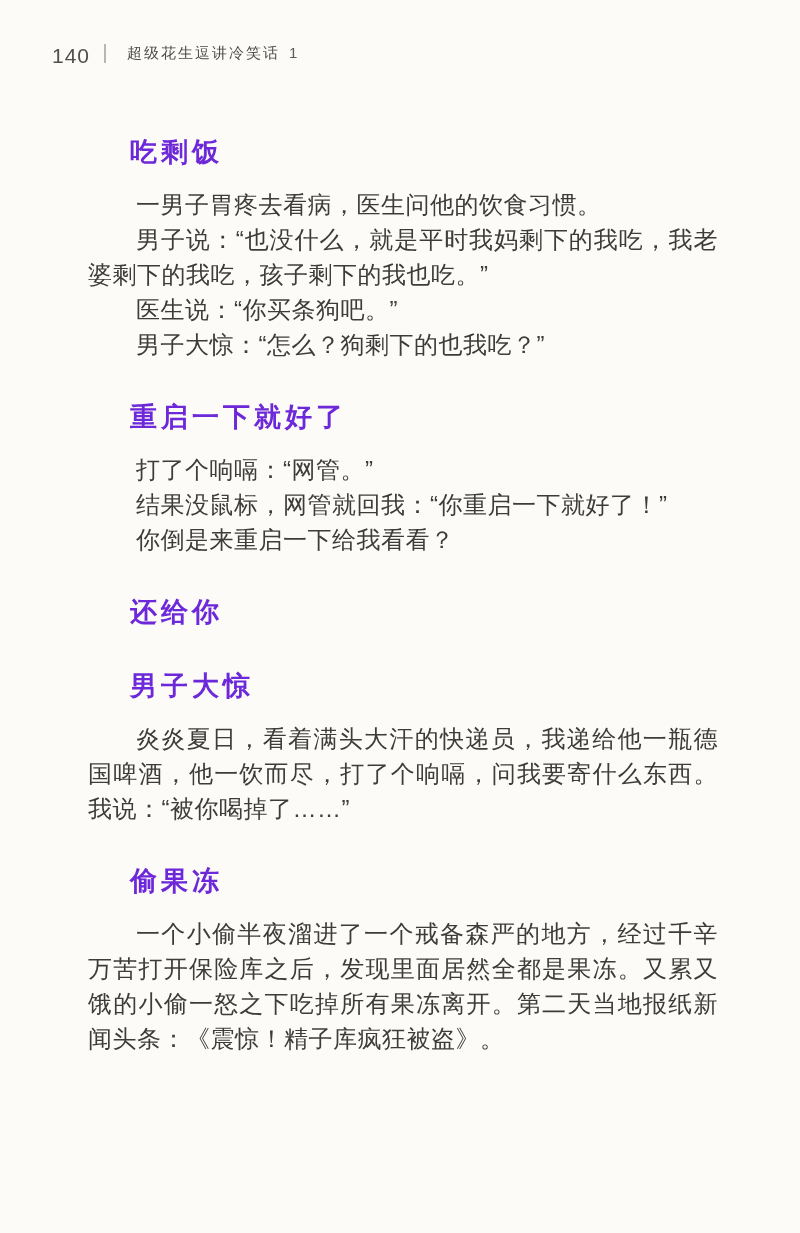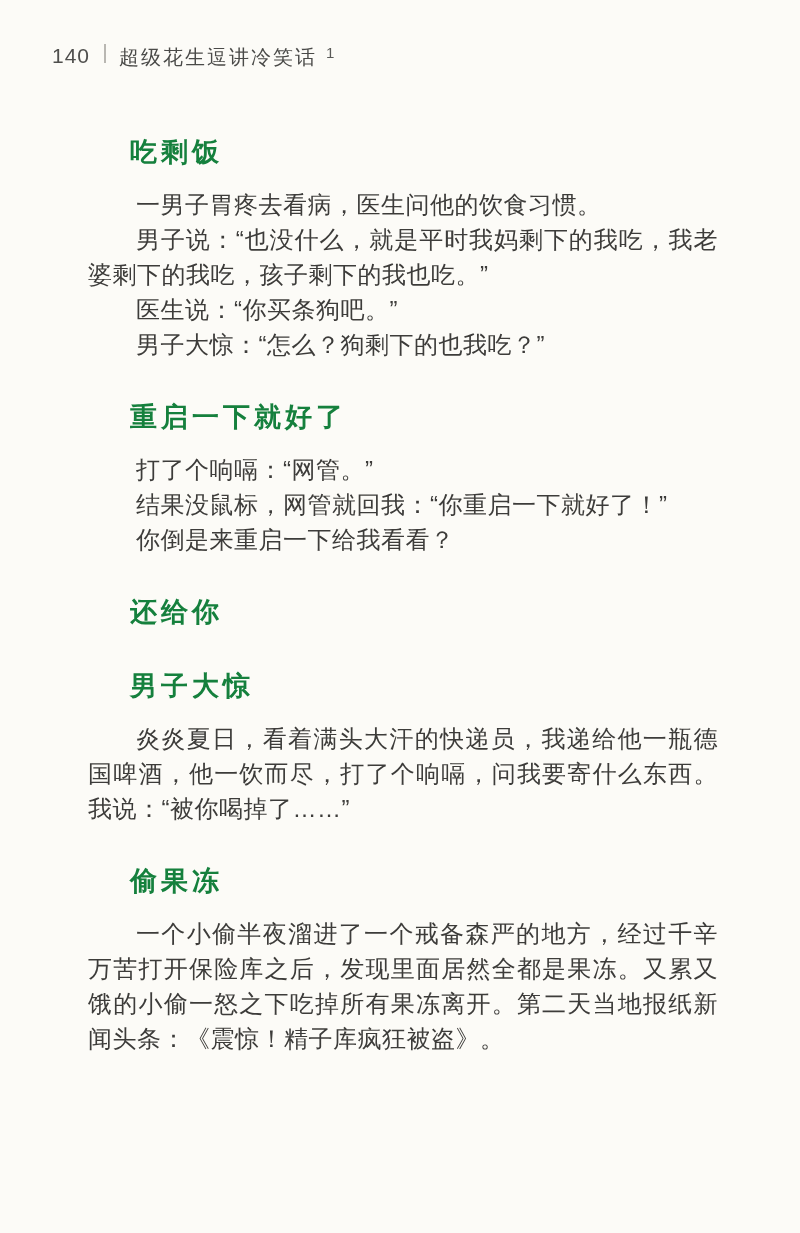--- a/index.html
+++ b/index.html
@@ -34,23 +34,24 @@
     color: #4f4f4d;
   }
   .head-divider {
     display: inline-block;
     width: 2px;
     height: 19px;
     background: #b9b7b2;
     margin: 0 13px 0 14px;
   }
   .book-title {
-    font-size: 20px;
+    font-size: 15px;
     letter-spacing: 2px;
     color: #4a4a48;
+    margin-left: 8px;
   }
   .volume-number {
     font-size: 15px;
     color: #5a5a58;
     margin-left: 9px;
   }
 
   
   .content {
     position: absolute;
@@ -58,21 +59,21 @@
     left: 88px;
     width: 630px;
   }
 
   .joke-section { margin-bottom: 36px; }
 
   .joke-title {
     font-size: 27px;
     line-height: 38px;
     font-weight: 700;
-    color: #15803d;
+    color: #6d28d9;
     letter-spacing: 4px;
     padding-left: 42px;          
     margin-bottom: 16px;
     font-family: "Liberation Sans", sans-serif;
   }
 
   .joke-paragraph {
     font-size: 24px;
     line-height: 35px;
     color: #3d3c3a;

